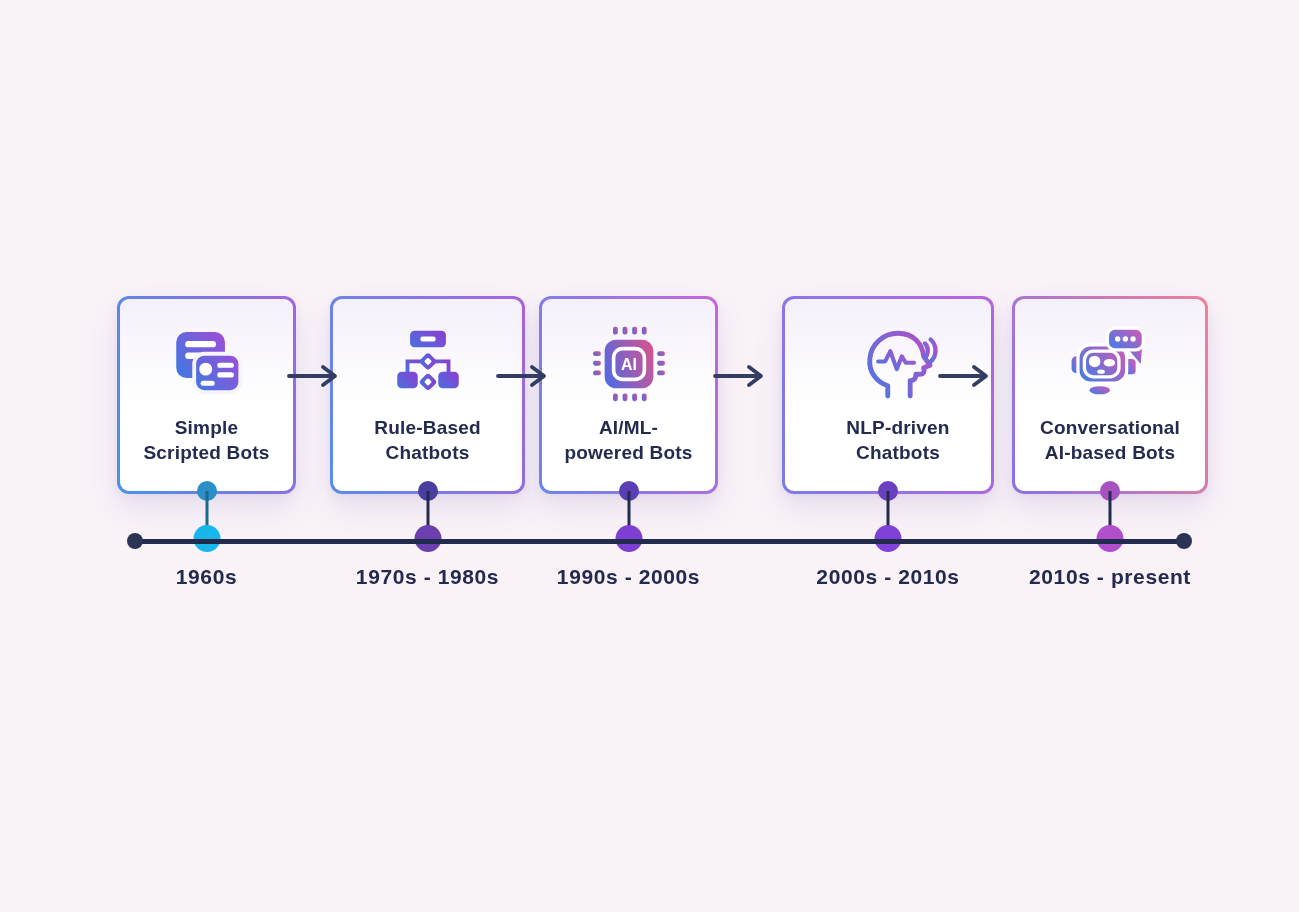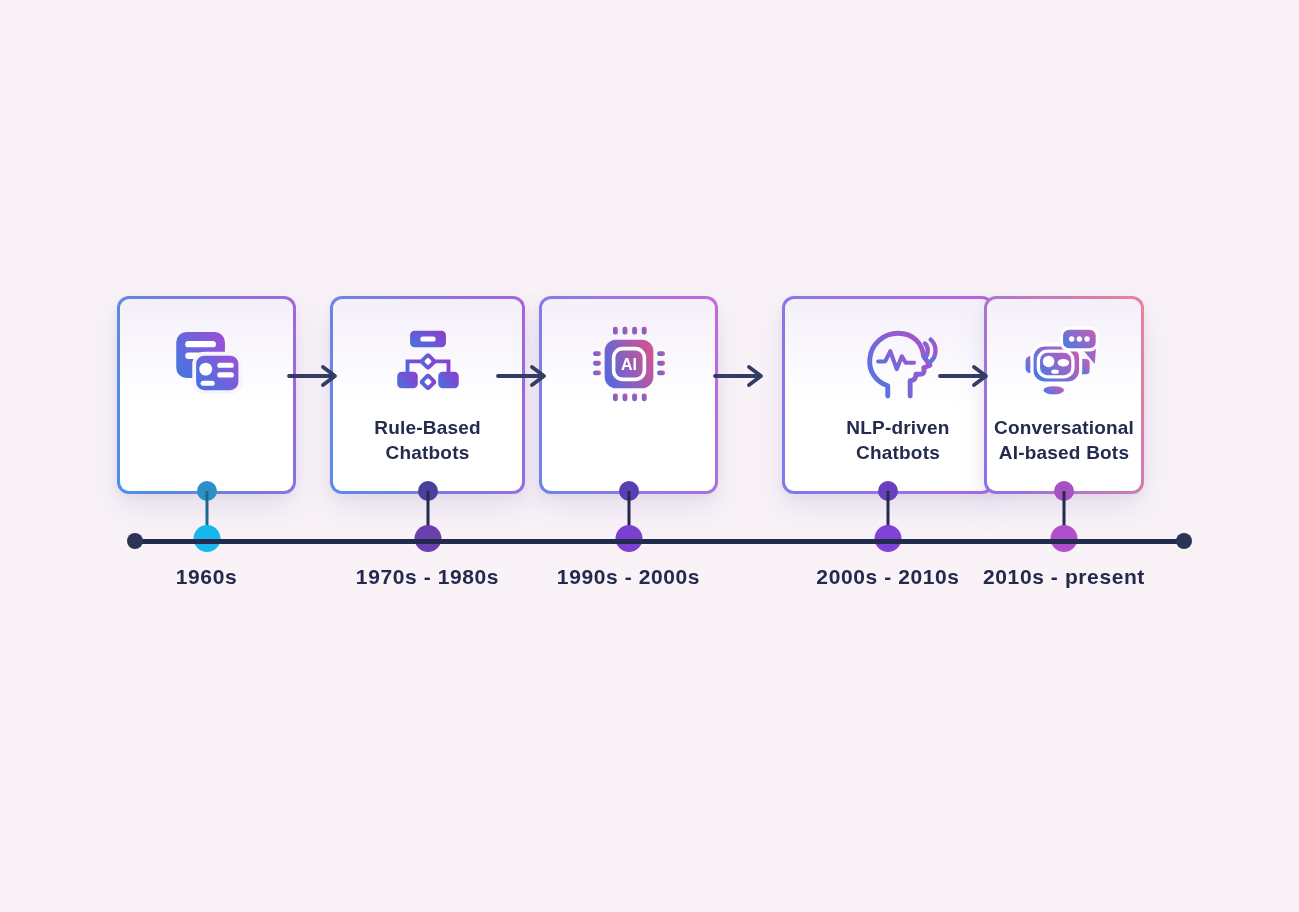--- a/index.html
+++ b/index.html
@@ -93,20 +93,24 @@
         </defs>
       <rect x="8" y="7" width="38" height="36" rx="8" fill="url(#g1)"></rect>
       <rect x="15" y="14" width="24" height="5" rx="2.5" fill="#fff"></rect>
       <rect x="15" y="23" width="17" height="5" rx="2.5" fill="#fff"></rect>
       <rect x="22" y="24" width="36" height="30" rx="8" fill="url(#g1)" stroke="#f7f4fb" stroke-width="3"></rect>
       <circle cx="31" cy="36" r="5" fill="#fff"></circle>
       <rect x="40" y="31" width="13" height="4" rx="2" fill="#fff"></rect>
       <rect x="40" y="38.5" width="13" height="4" rx="2" fill="#fff"></rect>
       <rect x="27" y="45" width="11" height="4" rx="2" fill="#fff"></rect>
     </svg>
+    <div class="card-label">
+      <div>Simple</div>
+      <div>Scripted Bots</div>
+    </div>
     <div class="node-dot"></div>
     <div class="connector"></div>
     <div class="big-dot"></div>
     <div class="period">1960s</div>
   </div>
 
   <div class="card" style="left: 330px; width: 195px; --from: #5a8de8; --to: #a864dd; --node: #4a3f9f; --dot: #6b3fae; --connector: #232b4d;">
     <svg class="card-icon" viewBox="0 0 64 64">
       <defs>
           <linearGradient id="g2" x1="0" y1="0.85" x2="1" y2="0.15">
@@ -160,20 +164,24 @@
         <rect x="4" y="29.5" width="6" height="3.8" rx="1.6"></rect>
         <rect x="4" y="37" width="6" height="3.8" rx="1.6"></rect>
         <rect x="54" y="22" width="6" height="3.8" rx="1.6"></rect>
         <rect x="54" y="29.5" width="6" height="3.8" rx="1.6"></rect>
         <rect x="54" y="37" width="6" height="3.8" rx="1.6"></rect>
         <rect x="13" y="13" width="38" height="38" rx="9"></rect>
       </g>
       <rect x="20" y="20" width="24" height="24" rx="7" fill="none" stroke="#fff" stroke-width="2.8"></rect>
       <text x="32" y="36.5" text-anchor="middle" font-size="12.5" font-weight="bold" fill="#fff" font-family="Liberation Sans, sans-serif">AI</text>
     </svg>
+    <div class="card-label">
+      <div>AI/ML-</div>
+      <div>powered Bots</div>
+    </div>
     <div class="node-dot"></div>
     <div class="connector"></div>
     <div class="big-dot"></div>
     <div class="period">1990s - 2000s</div>
   </div>
 
   <div class="card" style="left: 782px; width: 212px; padding-left: 20px; --from: #7b7cea; --to: #b964dd; --node: #6a3fc0; --dot: #8042d6; --connector: #232b4d;">
     <svg class="card-icon" viewBox="0 0 64 64">
       <defs>
           <linearGradient id="g4" x1="0" y1="0.9" x2="1" y2="0.1">
@@ -191,21 +199,21 @@
     <div class="card-label">
       <div>NLP-driven</div>
       <div>Chatbots</div>
     </div>
     <div class="node-dot"></div>
     <div class="connector"></div>
     <div class="big-dot"></div>
     <div class="period">2000s - 2010s</div>
   </div>
 
-  <div class="card" style="left: 984px; width: 160px; --from: #8a70e8; --to: #ee8297; --node: #a852c2; --dot: #b04ecb; --connector: #232b4d;">
+  <div class="card" style="left: 1012px; width: 196px; --from: #8a70e8; --to: #ee8297; --node: #a852c2; --dot: #b04ecb; --connector: #232b4d;">
     <svg class="card-icon" viewBox="0 0 64 64">
       <defs>
           <linearGradient id="g5" x1="0" y1="0.85" x2="1" y2="0.15">
         <stop offset="0" stop-color="#3f7ce8"></stop>
             <stop offset="1" stop-color="#cf5ab4"></stop>
       </linearGradient>
         </defs>
       <rect x="2" y="26" width="7" height="13" rx="3.5" fill="url(#g5)"></rect>
       <rect x="43" y="28" width="9" height="12" rx="3" fill="url(#g5)"></rect>
       <path d="M46 20 L56 32 L57 19 Z" fill="url(#g5)"></path>

